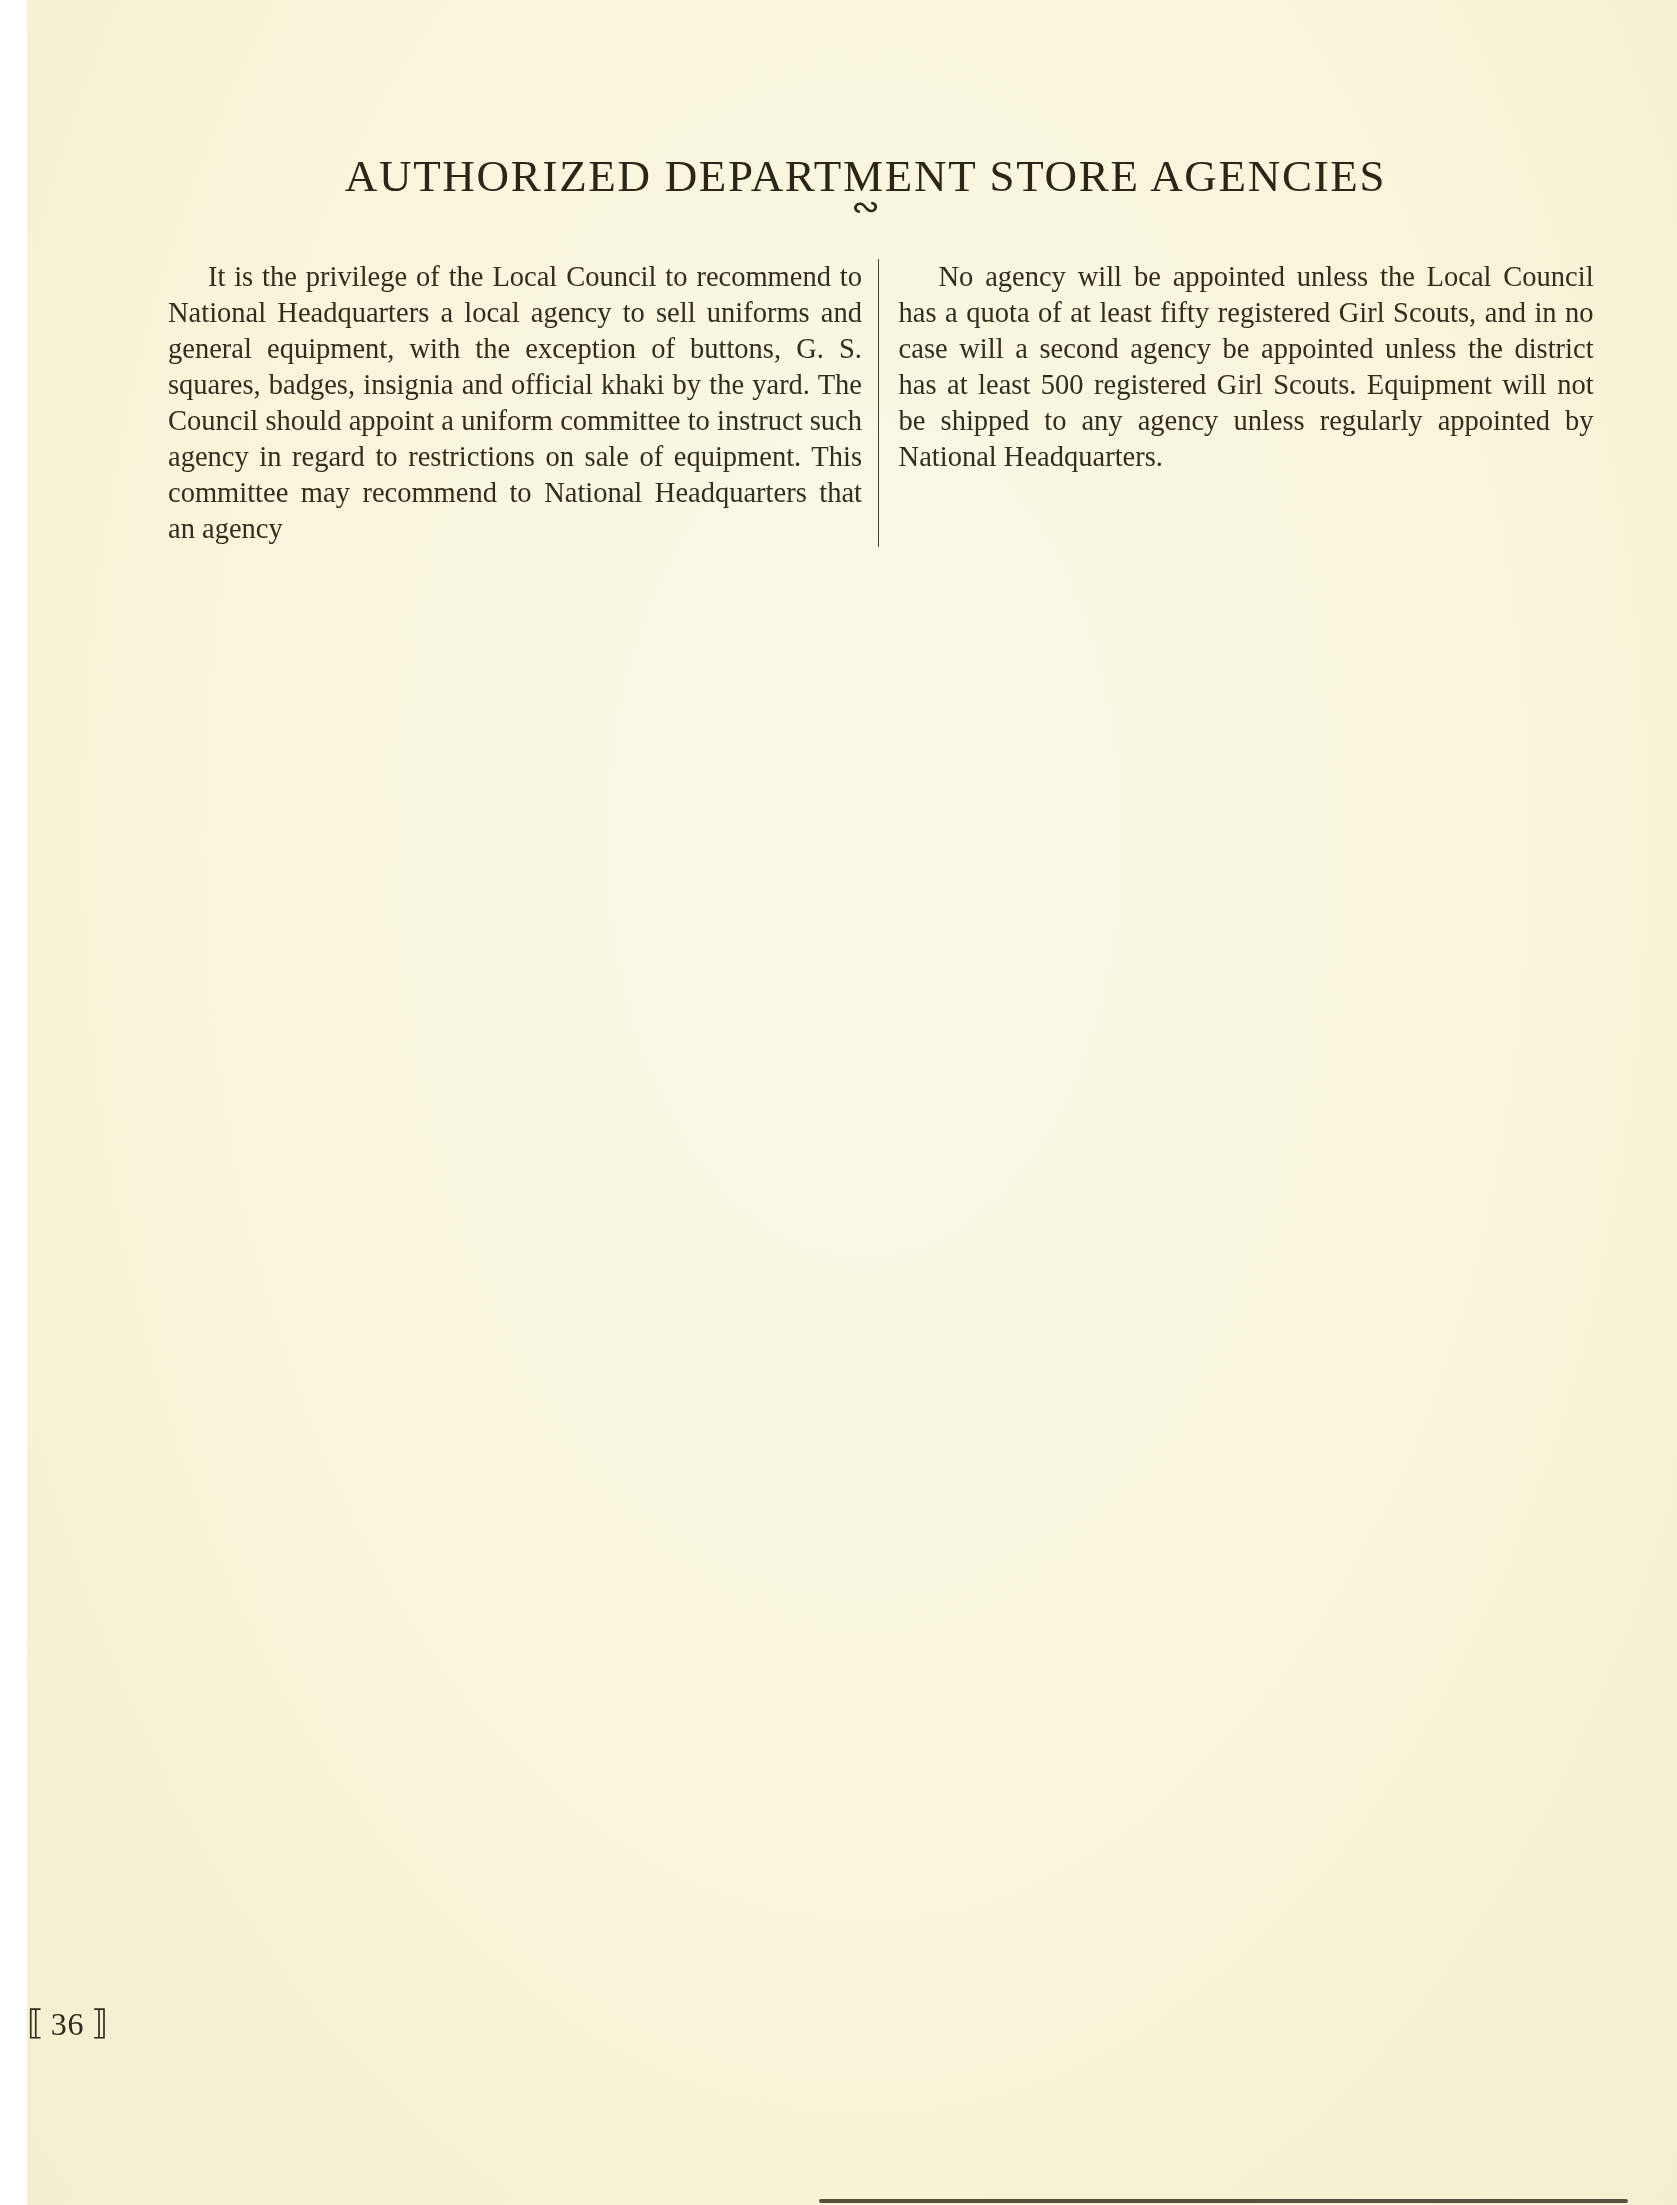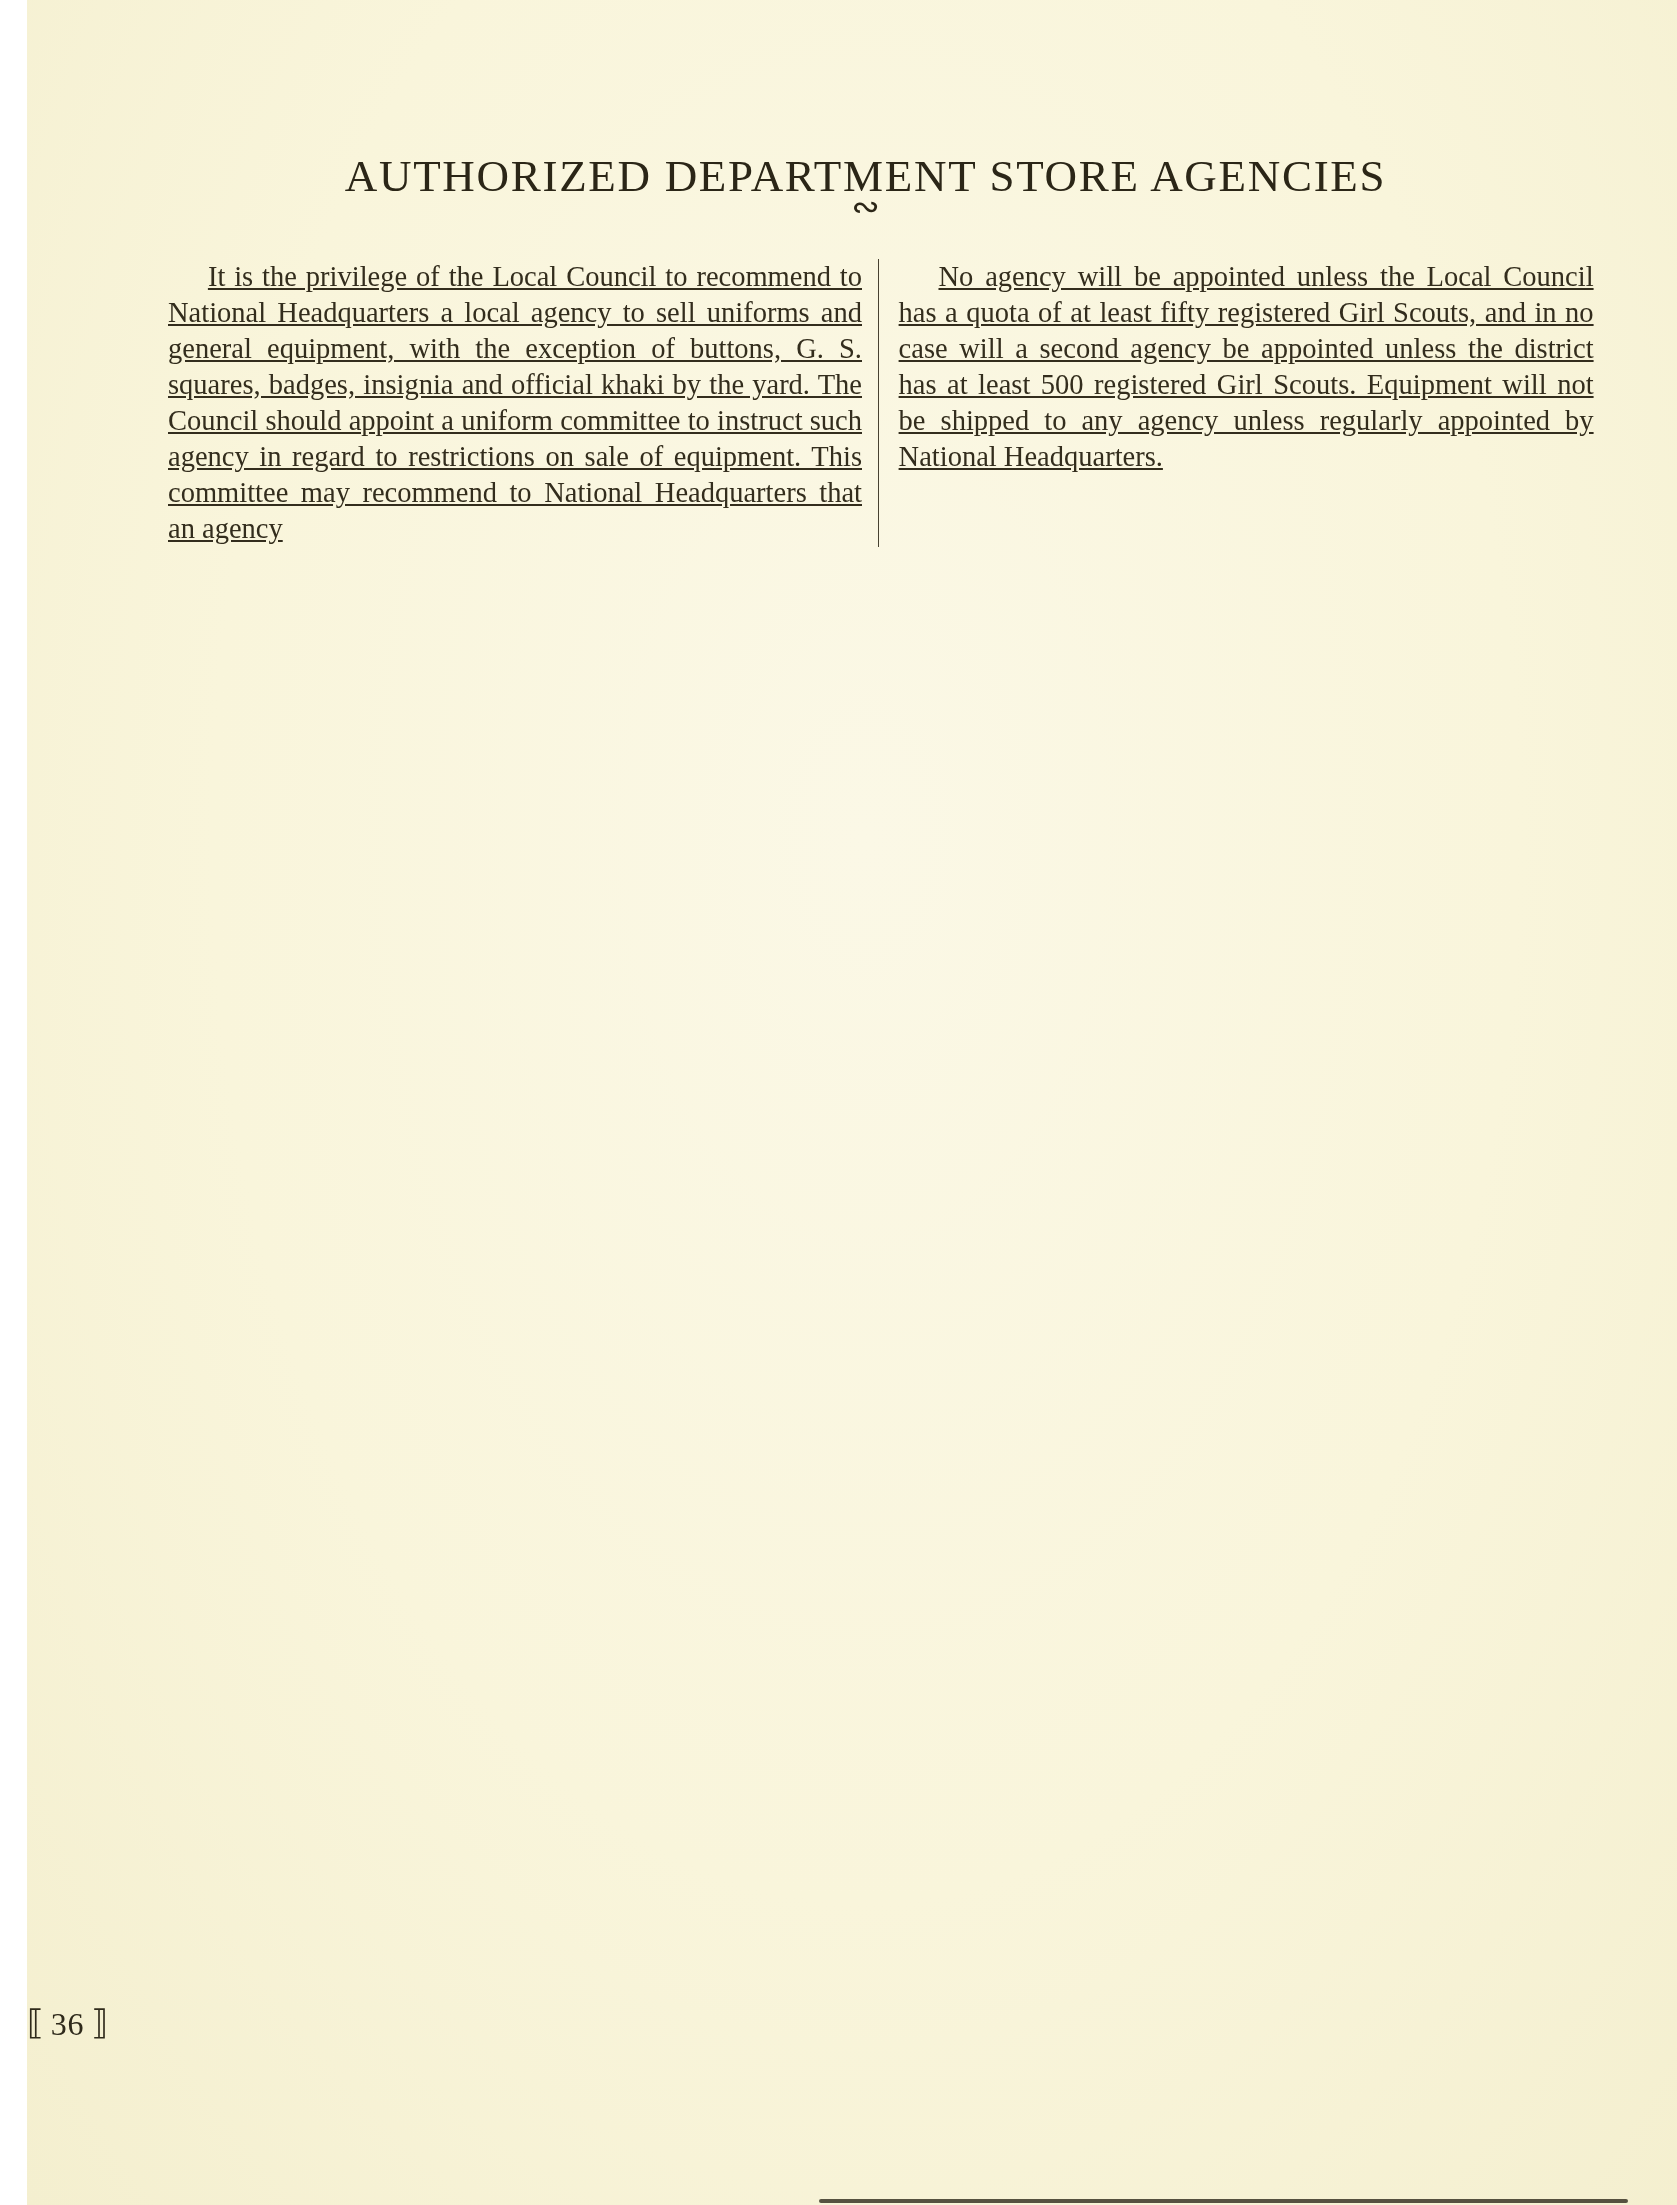--- a/index.html
+++ b/index.html
@@ -66,21 +66,20 @@
   .col-right {
     width: 695px;
     margin-left: 19.6px;
   }
   .col p {
     margin: 0;
     text-align: justify;
   }
   .col p.indent {
     text-indent: 1.4em;
-    text-decoration: underline;
   }
   .col-divider {
     width: 0;
     border-left: 1.7px solid #474131;
     align-self: stretch;
   }
   .folio {
     position: absolute;
     top: 2003px;
     left: 0;

